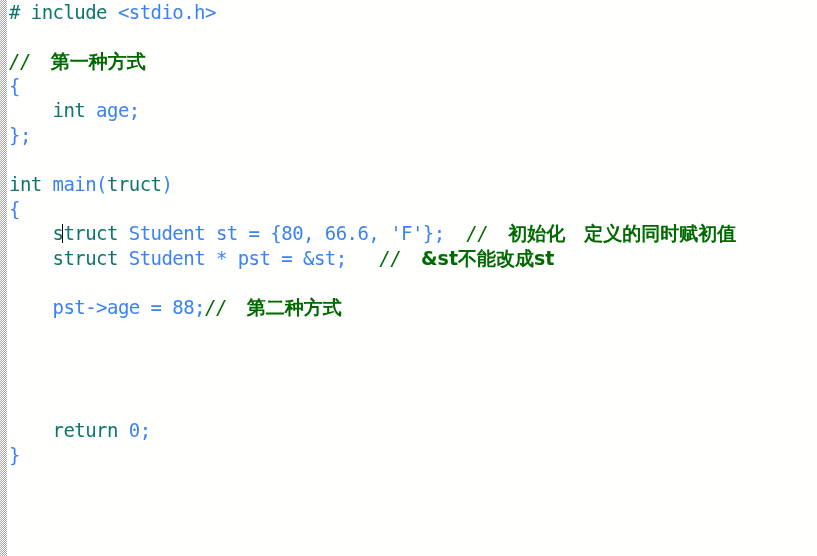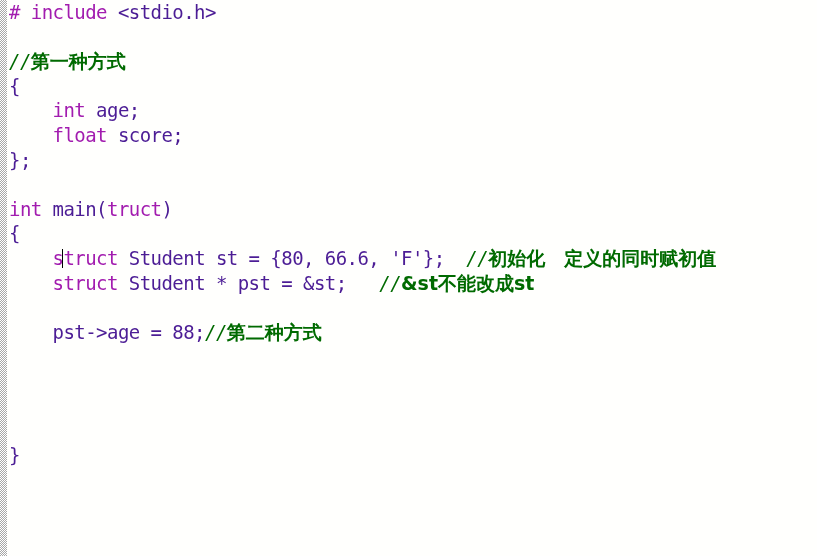--- a/index.html
+++ b/index.html
@@ -55,24 +55,24 @@
     line-height: 24.6px;
     white-space: pre;
     font-size: 19px;
     font-family: "DejaVu Sans Mono", "Liberation Mono", monospace;
     letter-spacing: -0.55px;
     color: #000000;
     padding-left: 2px;
     box-sizing: border-box;
   }
 
-  .kw   { color: #a21caf; }
-  .cmt  { color: #006a00; font-weight: bold; font-family: "DejaVu Sans", "Liberation Sans", sans-serif; letter-spacing: 0px; }
+  .kw   { color: #0f766e; }
+  .cmt  { color: #006a00; font-weight: bold; font-family: "DejaVu Sans", "Liberation Sans", sans-serif; letter-spacing: 0px; margin-left: 20px; }
   .cmt-slash { color: #006a00; font-weight: normal; font-family: "DejaVu Sans Mono", "Liberation Mono", monospace; font-style: italic; }
-  .plain{ color: #4c1d95; }
+  .plain{ color: #3b82f6; }
 
   
   .caret {
     display: inline-block;
     width: 0px;
     height: 0px;
     position: relative;
   }
   .caret::after {
     content: "";
@@ -90,29 +90,29 @@
 <div id="editor">
 
   <div id="gutter"></div>
 
   <div id="code-area">
       <div class="code-line"><span class="kw"># include </span><span class="plain">&lt;stdio.h&gt;</span></div>
       <div class="code-line">&nbsp;</div>
       <div class="code-line"><span class="cmt-slash">//</span><span class="cmt">第一种方式</span></div>
       <div class="code-line"><span class="plain">{</span></div>
       <div class="code-line"><span class="plain">    </span><span class="kw">int</span><span class="plain"> age;</span></div>
-      <div class="code-line"><span class="plain">    </span><span class="kw">float</span><span class="plain"> score;</span></div>
       <div class="code-line"><span class="plain">};</span></div>
       <div class="code-line">&nbsp;</div>
       <div class="code-line"><span class="kw">int</span><span class="plain"> main(</span><span class="kw">truct</span><span class="plain">)</span></div>
       <div class="code-line"><span class="plain">{</span></div>
       <div class="code-line"><span class="plain">    </span><span class="kw">s</span><span class="caret"></span><span class="kw">truct</span><span class="plain"> Student st = {80, 66.6, 'F'};  </span><span class="cmt-slash">//</span><span class="cmt">初始化　定义的同时赋初值</span></div>
       <div class="code-line"><span class="plain">    </span><span class="kw">struct</span><span class="plain"> Student * pst = &amp;st;   </span><span class="cmt-slash">//</span><span class="cmt">&amp;st不能改成st</span></div>
       <div class="code-line">&nbsp;</div>
       <div class="code-line"><span class="plain">    pst-&gt;age = 88;</span><span class="cmt-slash">//</span><span class="cmt">第二种方式</span></div>
       <div class="code-line">&nbsp;</div>
       <div class="code-line">&nbsp;</div>
       <div class="code-line">&nbsp;</div>
       <div class="code-line">&nbsp;</div>
+      <div class="code-line"><span class="plain">    </span><span class="kw">return</span><span class="plain"> 0;</span></div>
       <div class="code-line"><span class="plain">}</span></div>
     </div>
 
 </div>
 
 </body></html>

